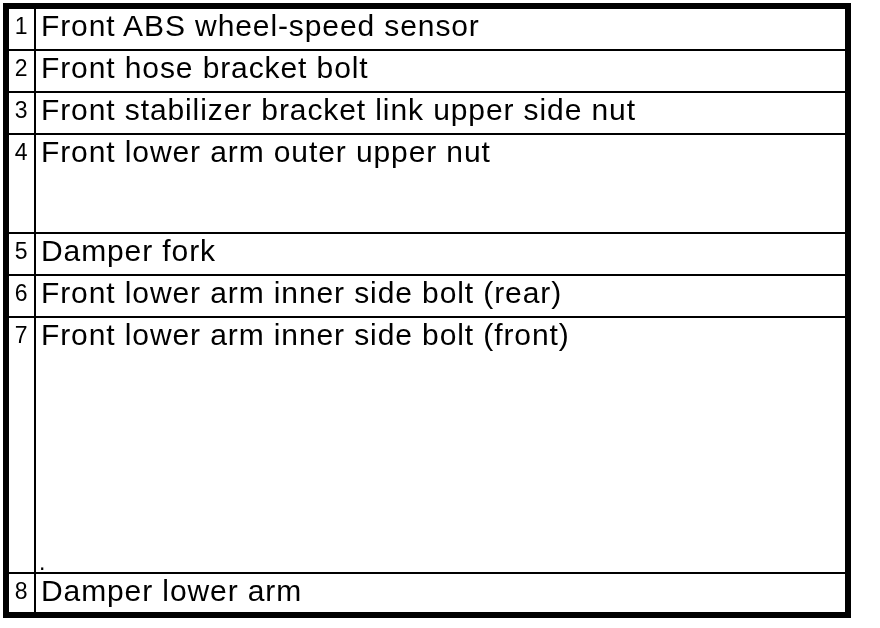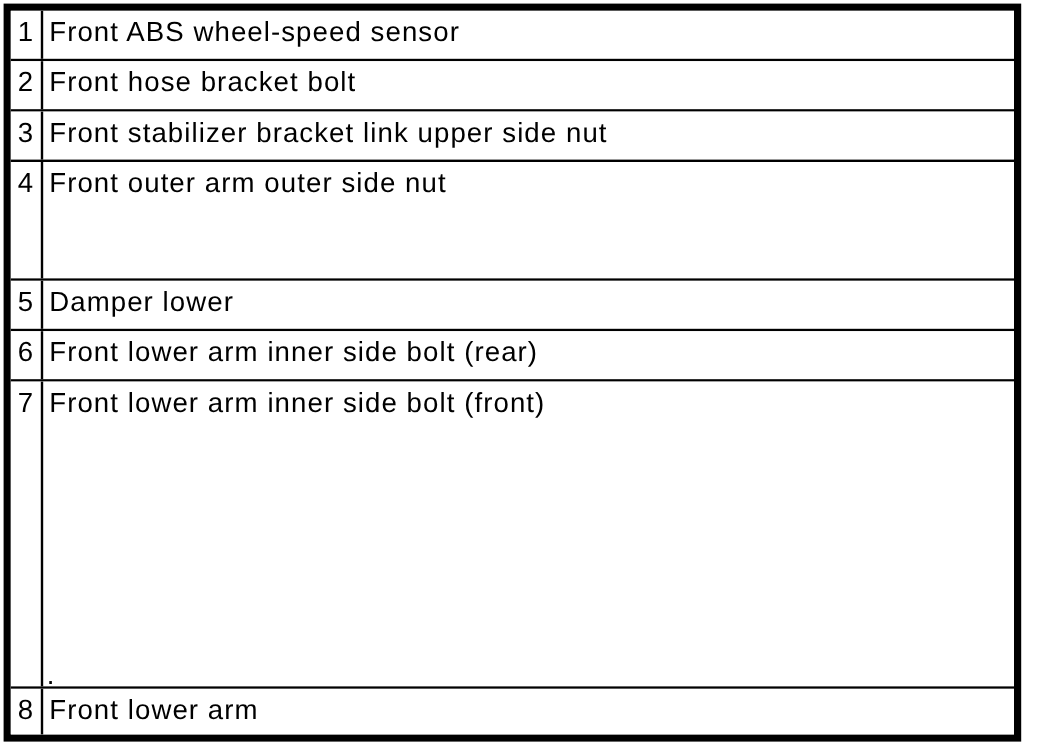--- a/index.html
+++ b/index.html
@@ -44,21 +44,21 @@
     text-align: center;
     font-size: 23px;
     line-height: 26px;
     padding-top: 4px;
     letter-spacing: 0.5px;
   }
   .cell-label {
     flex: 1 1 auto;
     box-sizing: border-box;
     padding: 4px 6px 0 5px;
-    font-size: 23px;
+    font-size: 30px;
     line-height: 26px;
     letter-spacing: 0.9px;
     white-space: nowrap;
     overflow: hidden;
   }
   .stray-dot {
     position: absolute;
     left: 39px;
     top: 551px;
     font-size: 23px;
@@ -84,40 +84,40 @@
       <div class="cell-label">Front hose bracket bolt</div>
     </div>
 
     <div class="row h42">
       <div class="cell-num">3</div>
       <div class="cell-label">Front stabilizer bracket link upper side nut</div>
     </div>
 
     <div class="row h99">
       <div class="cell-num">4</div>
-      <div class="cell-label">Front outer arm outer side nut</div>
+      <div class="cell-label">Front lower arm outer upper nut</div>
     </div>
 
     <div class="row h42">
       <div class="cell-num">5</div>
-      <div class="cell-label">Damper lower</div>
+      <div class="cell-label">Damper fork</div>
     </div>
 
     <div class="row h42">
       <div class="cell-num">6</div>
       <div class="cell-label">Front lower arm inner side bolt (rear)</div>
     </div>
 
     <div class="row h256">
       <div class="cell-num">7</div>
       <div class="cell-label">Front lower arm inner side bolt (front)</div>
     </div>
 
     <div class="row h38">
       <div class="cell-num">8</div>
-      <div class="cell-label">Front lower arm</div>
+      <div class="cell-label">Damper lower arm</div>
     </div>
 
   </div>
 
   <span class="stray-dot">.</span>
 
 </div>
 
 </body></html>

